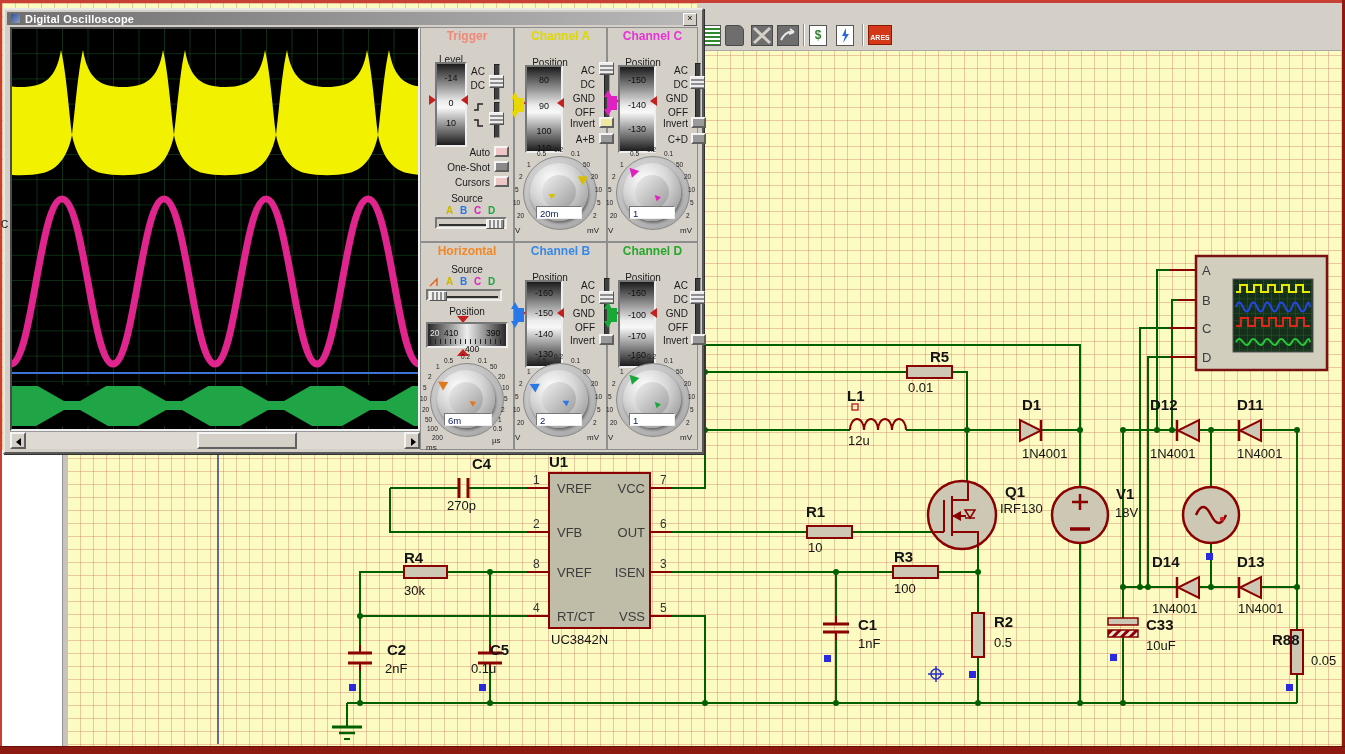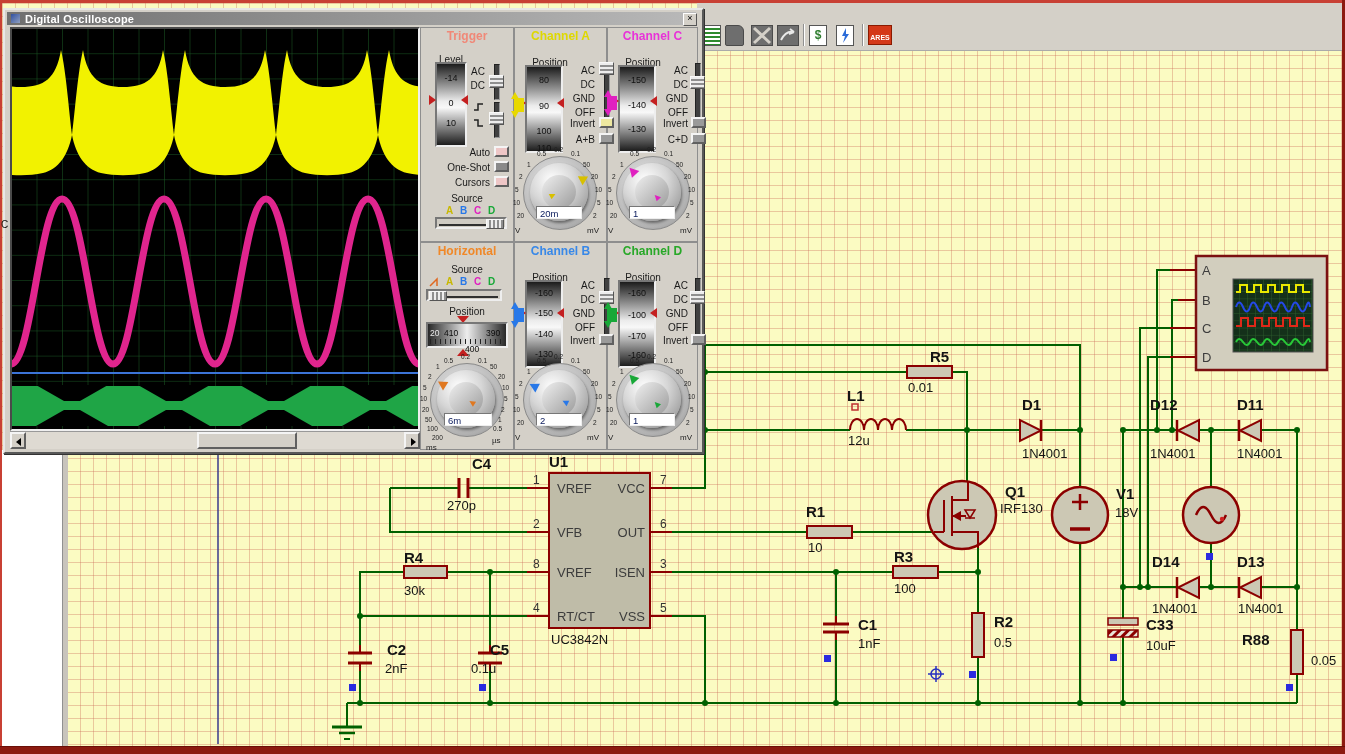--- a/index.html
+++ b/index.html
@@ -349,21 +349,21 @@
     <span class="t ref" style="left:1150px;top:396px">D12</span>
     <span class="t val" style="left:1150px;top:446px">1N4001</span>
     <span class="t ref" style="left:1237px;top:396px">D11</span>
     <span class="t val" style="left:1237px;top:446px">1N4001</span>
     <span class="t ref" style="left:1152px;top:553px">D14</span>
     <span class="t val" style="left:1152px;top:601px">1N4001</span>
     <span class="t ref" style="left:1237px;top:553px">D13</span>
     <span class="t val" style="left:1238px;top:601px">1N4001</span>
     <span class="t ref" style="left:1146px;top:616px">C33</span>
     <span class="t val" style="left:1146px;top:638px">10uF</span>
-    <span class="t ref" style="left:1242px;top:631px">R88</span>
+    <span class="t ref" style="left:1272px;top:631px">R88</span>
     <span class="t val" style="left:1311px;top:653px">0.05</span>
     <span class="t pname" style="left:1202px;top:263px">A</span>
     <span class="t pname" style="left:1202px;top:293px">B</span>
     <span class="t pname" style="left:1202px;top:321px">C</span>
     <span class="t pname" style="left:1202px;top:350px">D</span>
   </div>
 
   <span class="t" style="left:1px;top:219px;font-size:10px;color:#111;z-index:40">C</span>
 
   <div class="a osc">

